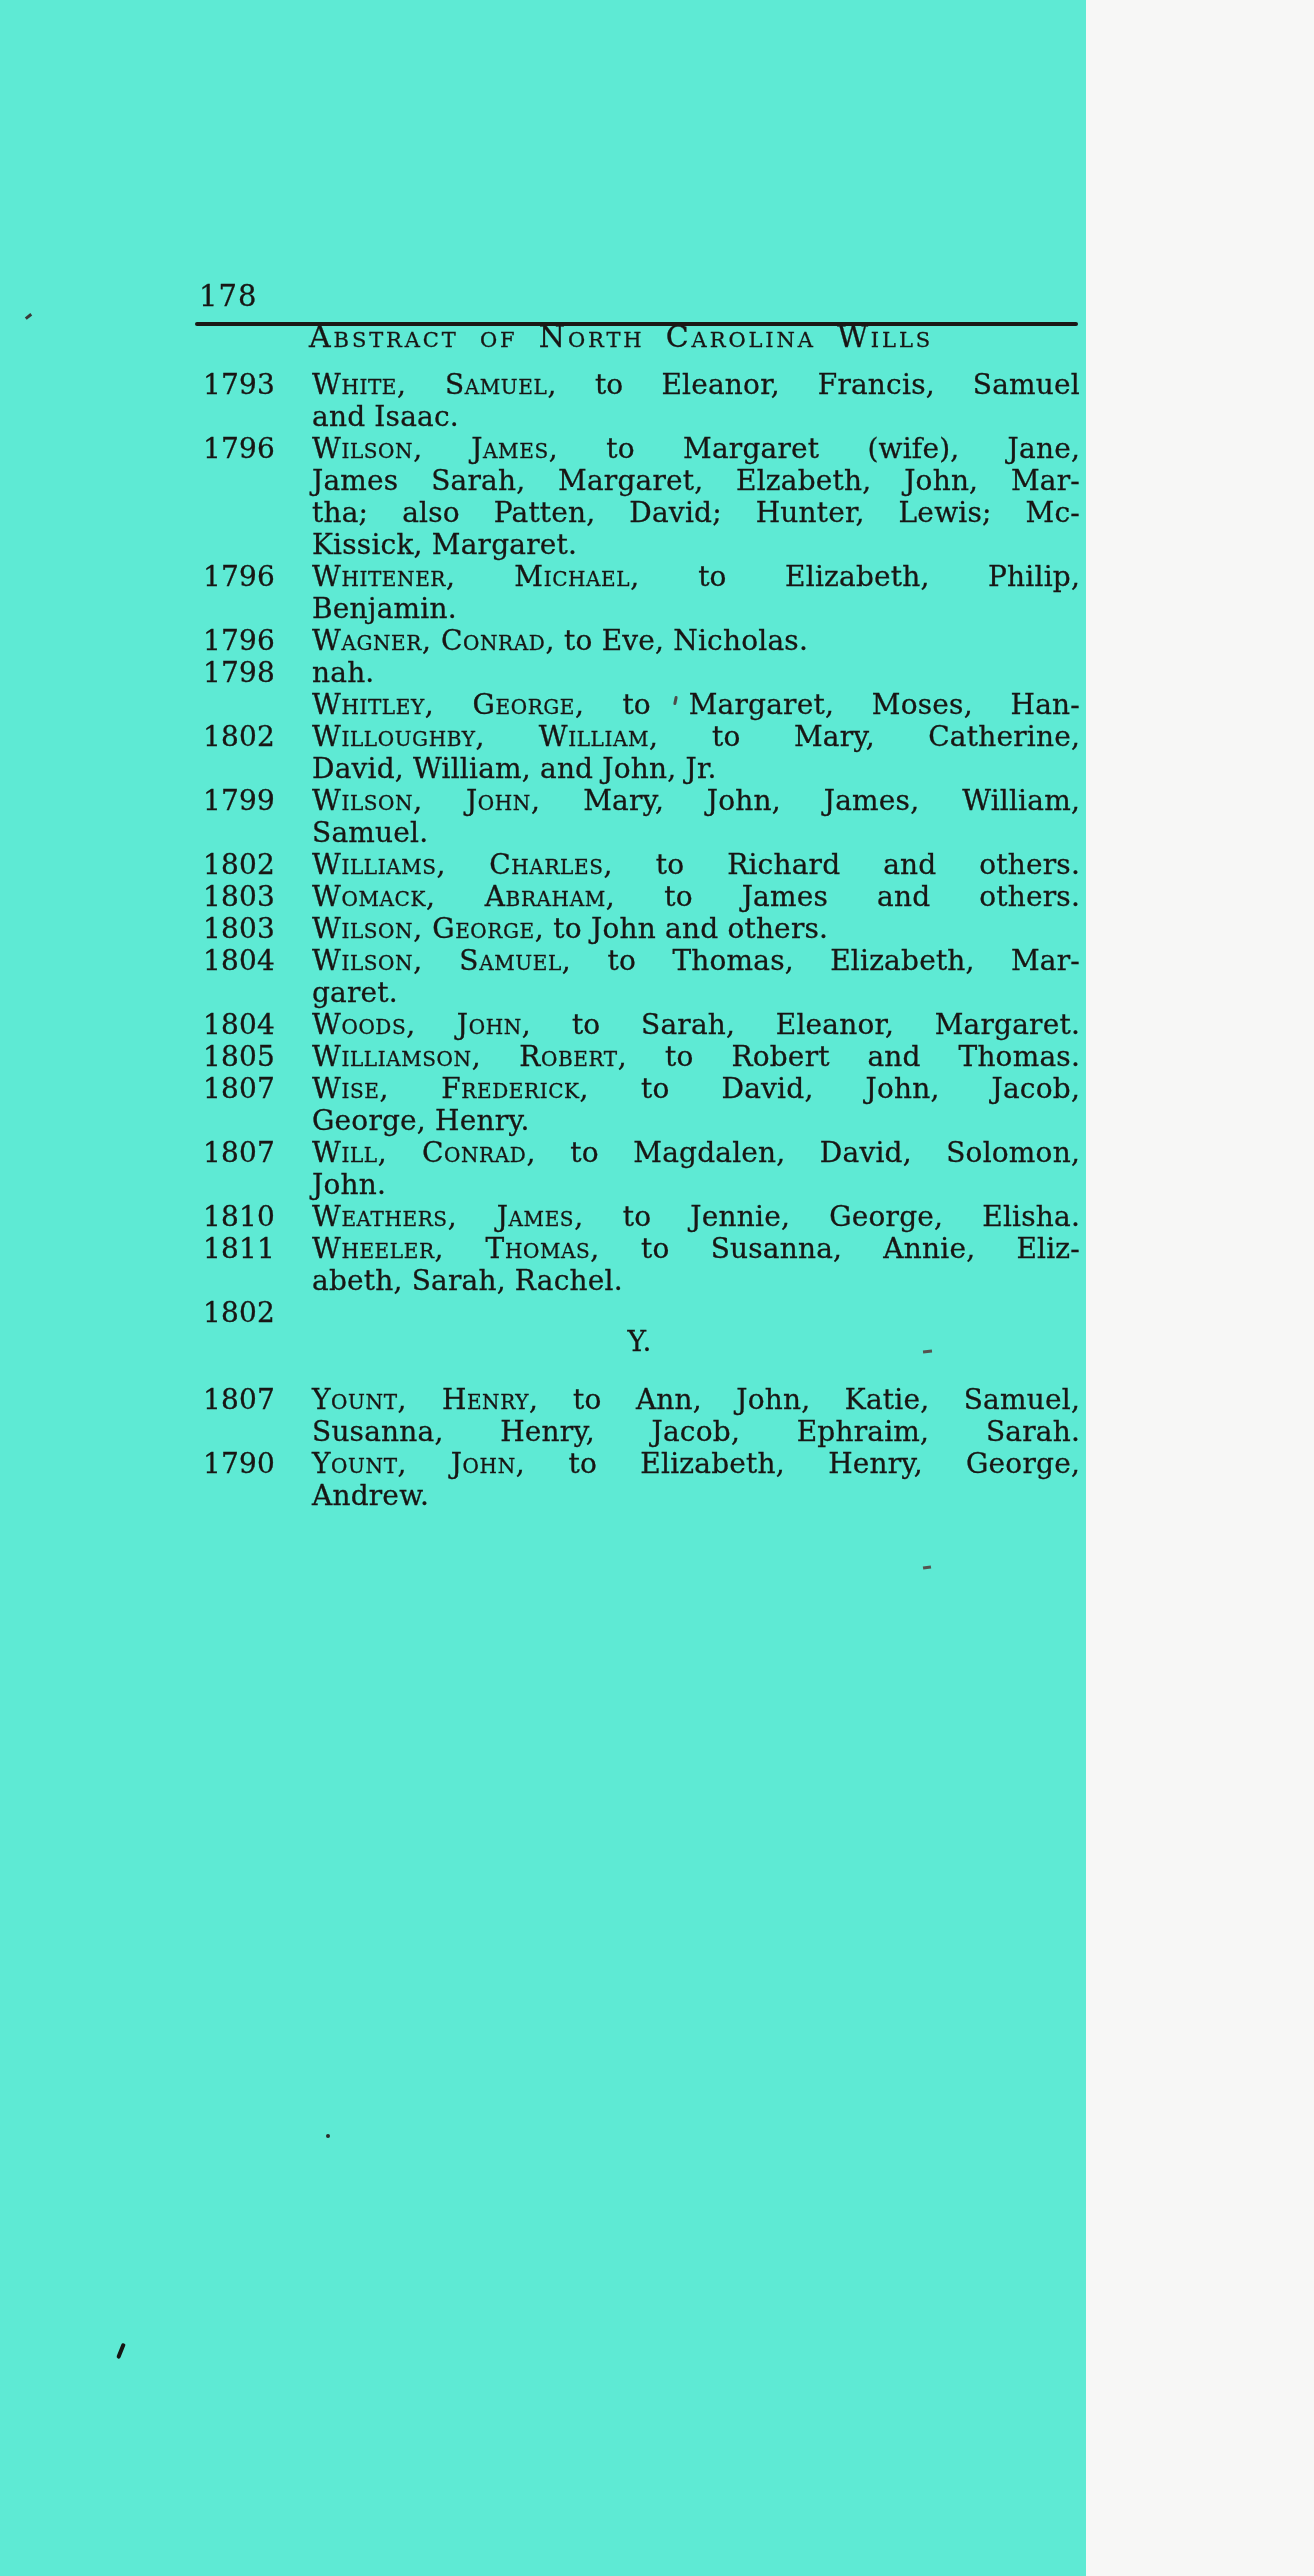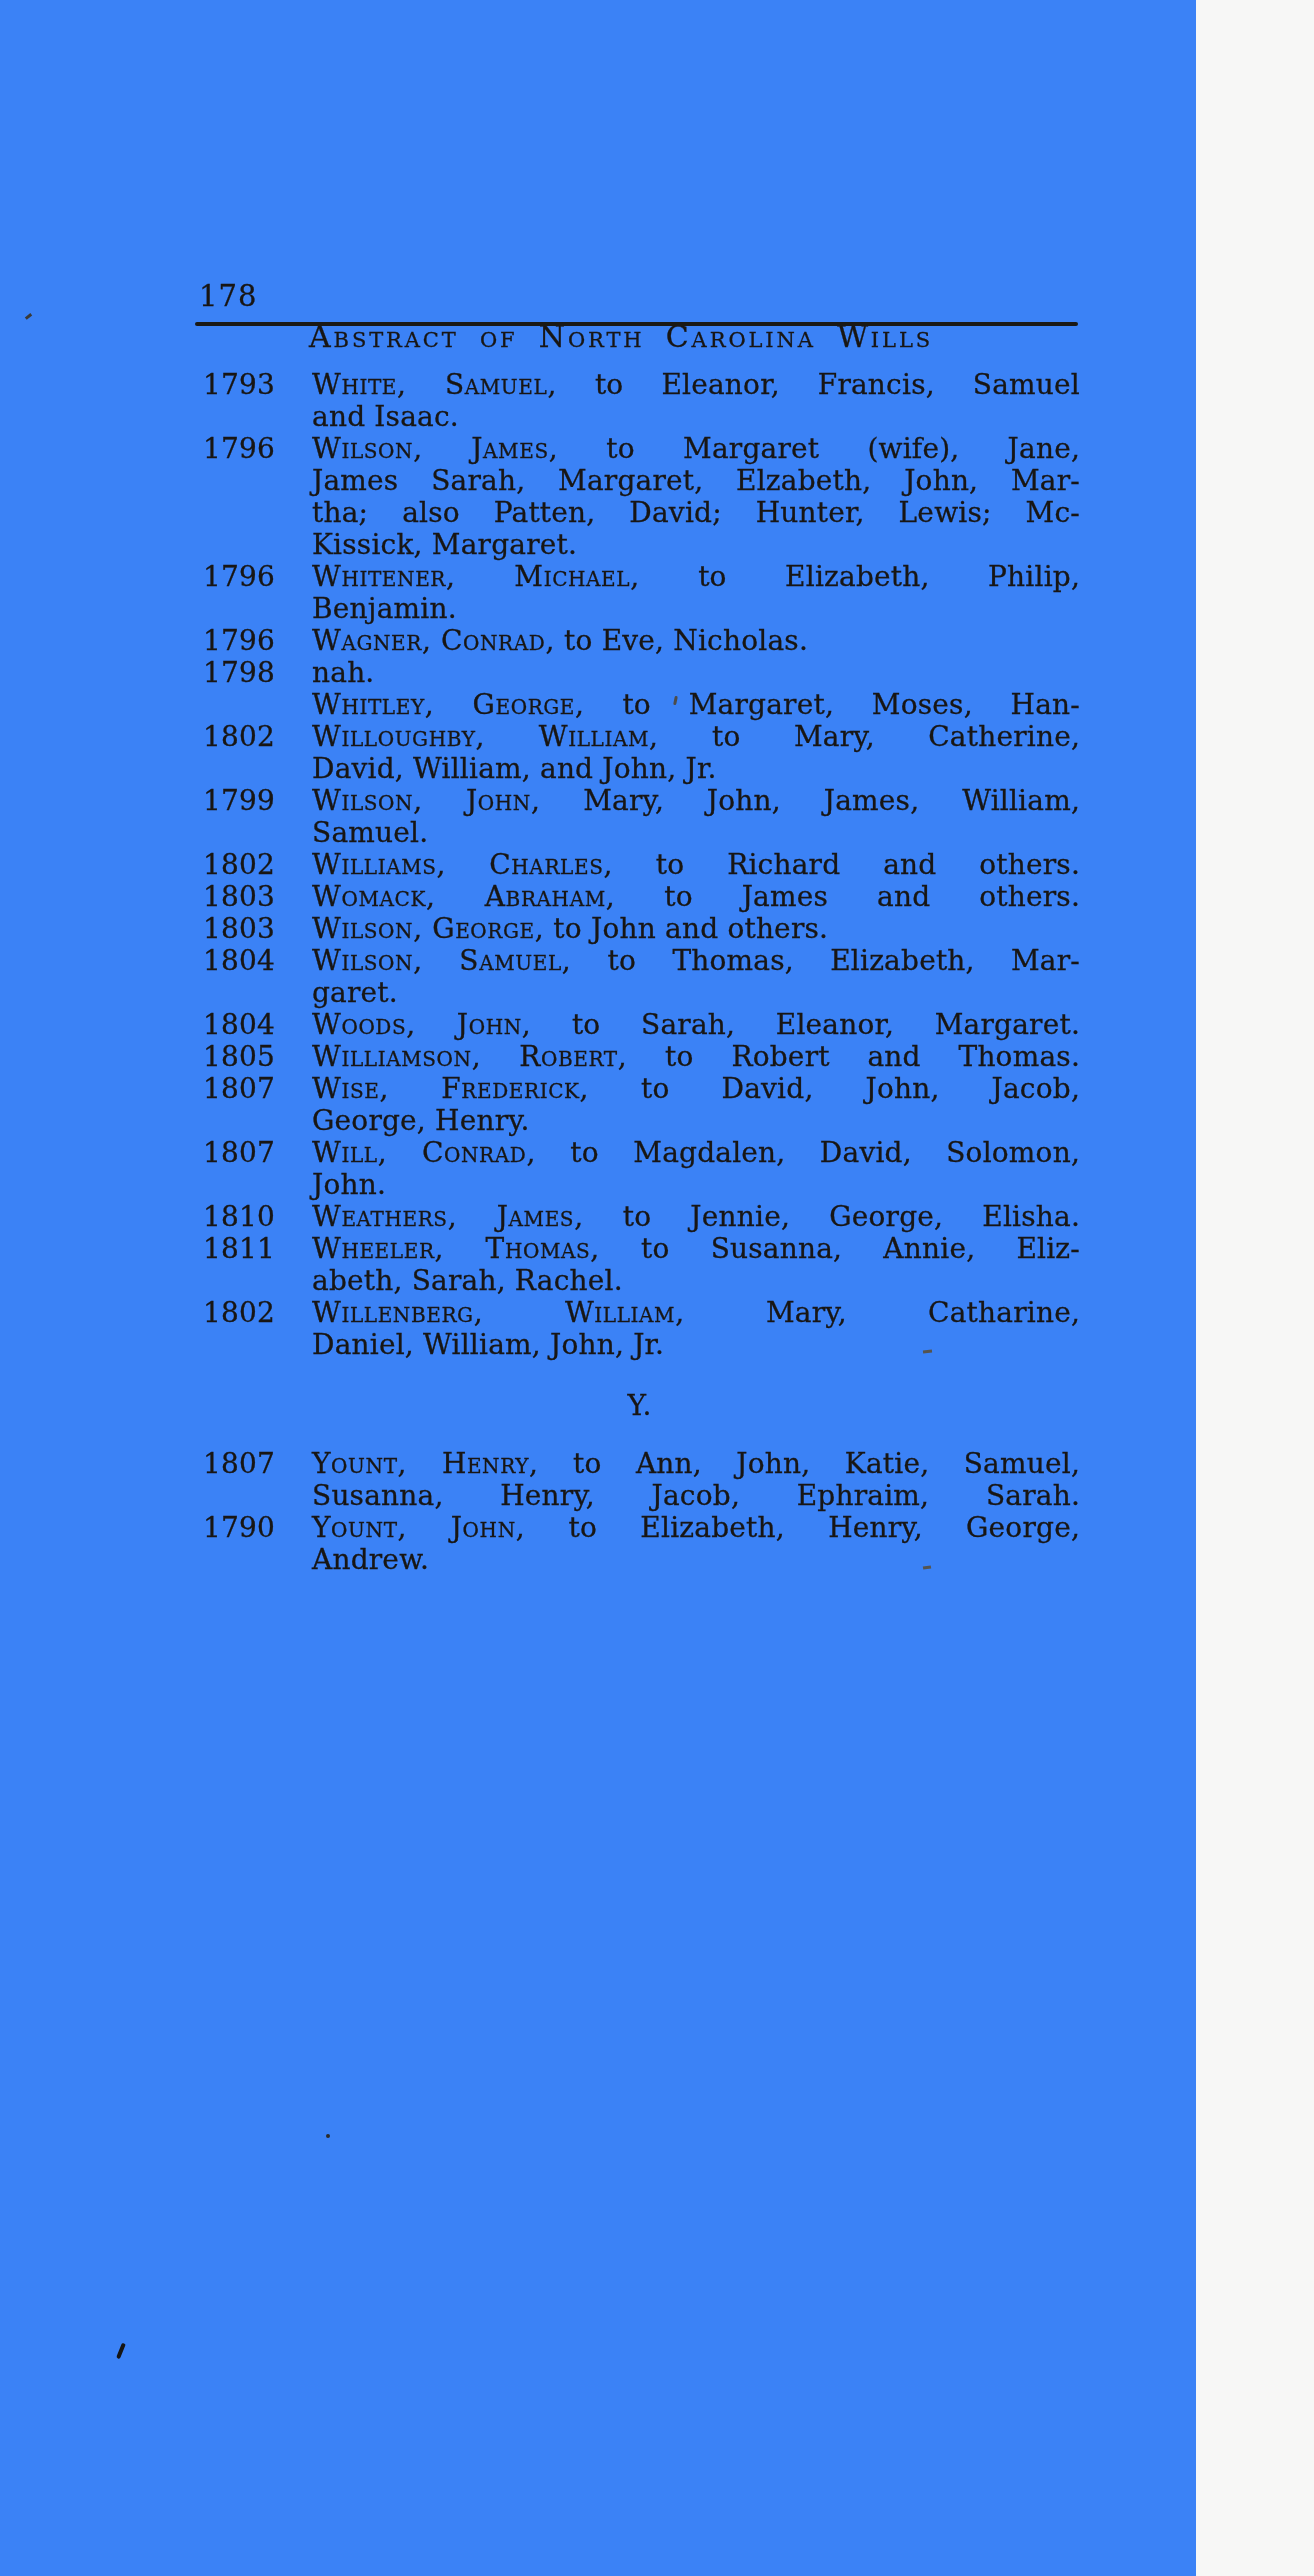--- a/index.html
+++ b/index.html
@@ -1,20 +1,20 @@
 <!DOCTYPE html>
 <html><head>
 <meta charset="utf-8">
 <title>Abstract of North Carolina Wills — p. 178</title>
 <style>
   html, body { margin:0; padding:0; background:#f7f7f6; }
   .page {
     position:relative;
-    width:1196px; height:2576px;
-    background:#3b82f6;
+    width:1086px; height:2576px;
+    background:#5eead4;
     color:#181614;
     font-family:"DejaVu Serif","Liberation Serif",serif;
     overflow:hidden;
     -webkit-text-stroke:0.3px currentColor;
   }
   .page-number {
     position:absolute; left:199px; top:282px;
     font-size:29px; line-height:29px; letter-spacing:1px;
   }
   .running-title {
@@ -171,24 +171,20 @@
       </div>
       <div class="entry">
         <span class="year">1811</span>
         <div class="lines">
           <div class="line just"><span class="sc">Wheeler, Thomas,</span> to Susanna, Annie, Eliz-</div>
           <div class="line">abeth, Sarah, Rachel.</div>
         </div>
       </div>
       <div class="entry">
         <span class="year">1802</span>
-        <div class="lines">
-          <div class="line just"><span class="sc">Willenberg, William,</span> Mary, Catharine,</div>
-          <div class="line">Daniel, William, John, Jr.</div>
-        </div>
       </div>
       <div class="section-heading">Y.</div>
       <div class="entry">
         <span class="year">1807</span>
         <div class="lines">
           <div class="line just"><span class="sc">Yount, Henry,</span> to Ann, John, Katie, Samuel,</div>
           <div class="line just">Susanna, Henry, Jacob, Ephraim, Sarah.</div>
         </div>
       </div>
       <div class="entry">

